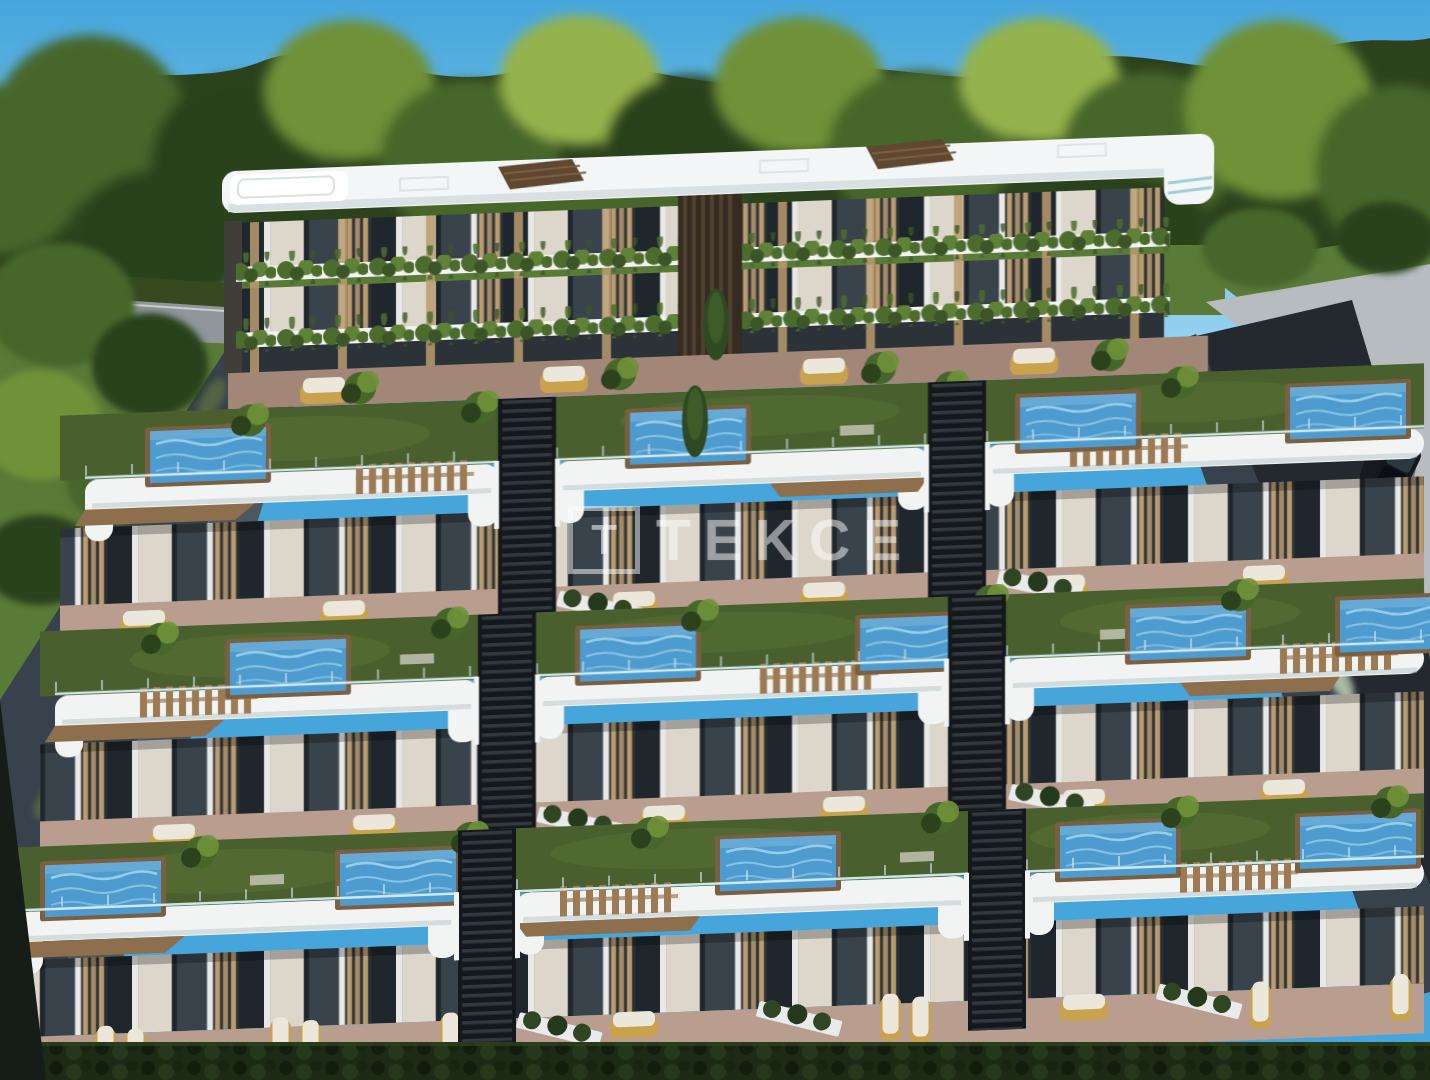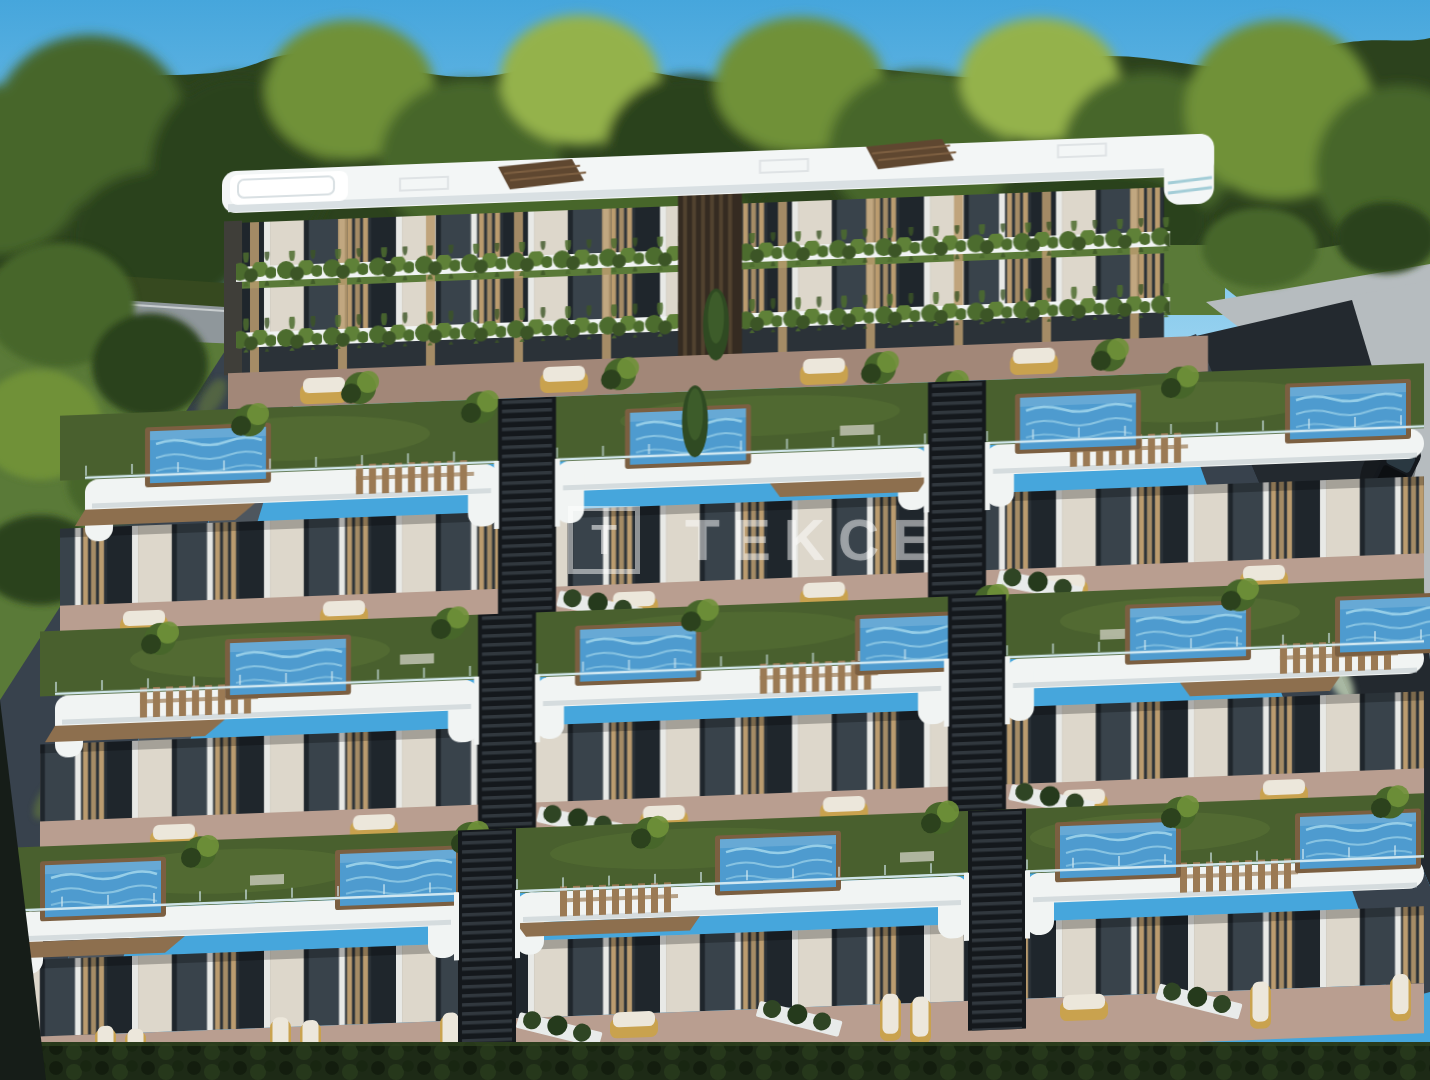--- a/index.html
+++ b/index.html
@@ -6,21 +6,21 @@
   .stage{position:relative;width:1430px;height:1080px;overflow:hidden;
          font-family:"Liberation Sans",sans-serif;background:var(--sky_top,#46a6dc);}
   .stage svg{position:absolute;left:0;top:0;}
   
   .watermark{position:absolute;left:568px;top:506px;display:flex;align-items:center;gap:16px;
              color:rgba(255,255,255,.45);pointer-events:none;}
   .wm-box{width:62px;height:58px;border:5px solid rgba(255,255,255,.5);
           display:flex;align-items:center;justify-content:center;
           font-size:42px;font-weight:bold;color:rgba(255,255,255,.55);}
   .wm-text{font-size:57px;font-weight:800;letter-spacing:13px;color:rgba(255,255,255,.42);
-           text-shadow:0 0 2px rgba(255,255,255,.15);margin-left:29px;}
+           text-shadow:0 0 2px rgba(255,255,255,.15);}
 </style>
 </head>
 <body>
 
 <div class="stage">
 <svg width="1430" height="1080" viewBox="0 0 1430 1080">
   <defs>
     <linearGradient id="skyG" x1="0" y1="0" x2="0" y2="1">
       <stop offset="0" stop-color="var(--sky_top)"></stop>
           <stop offset="1" stop-color="var(--sky_bottom)"></stop>

